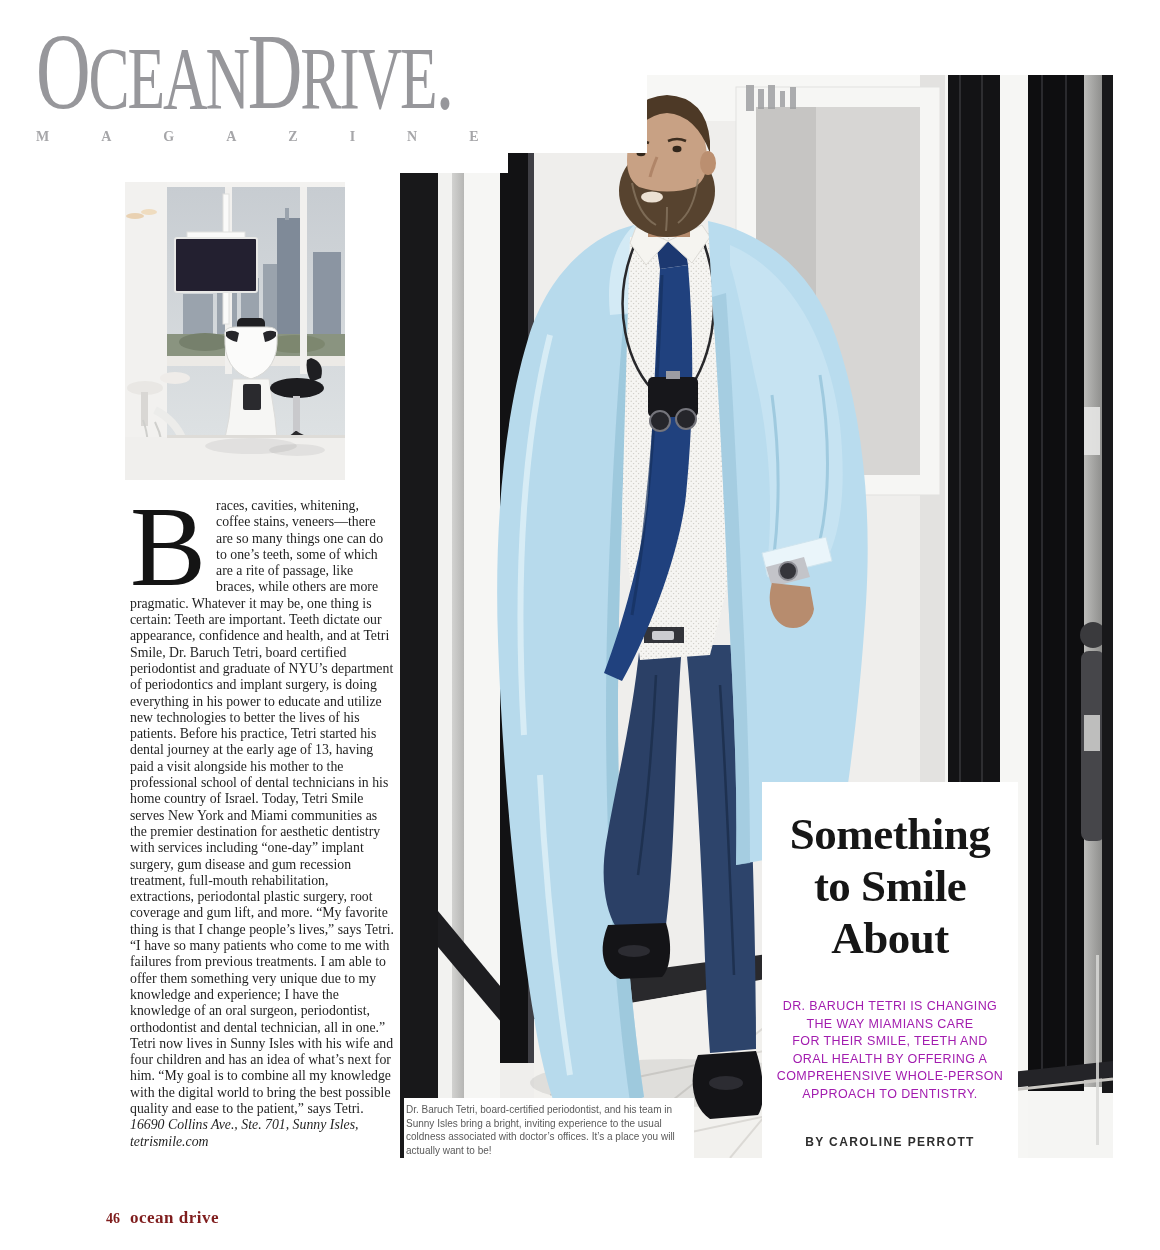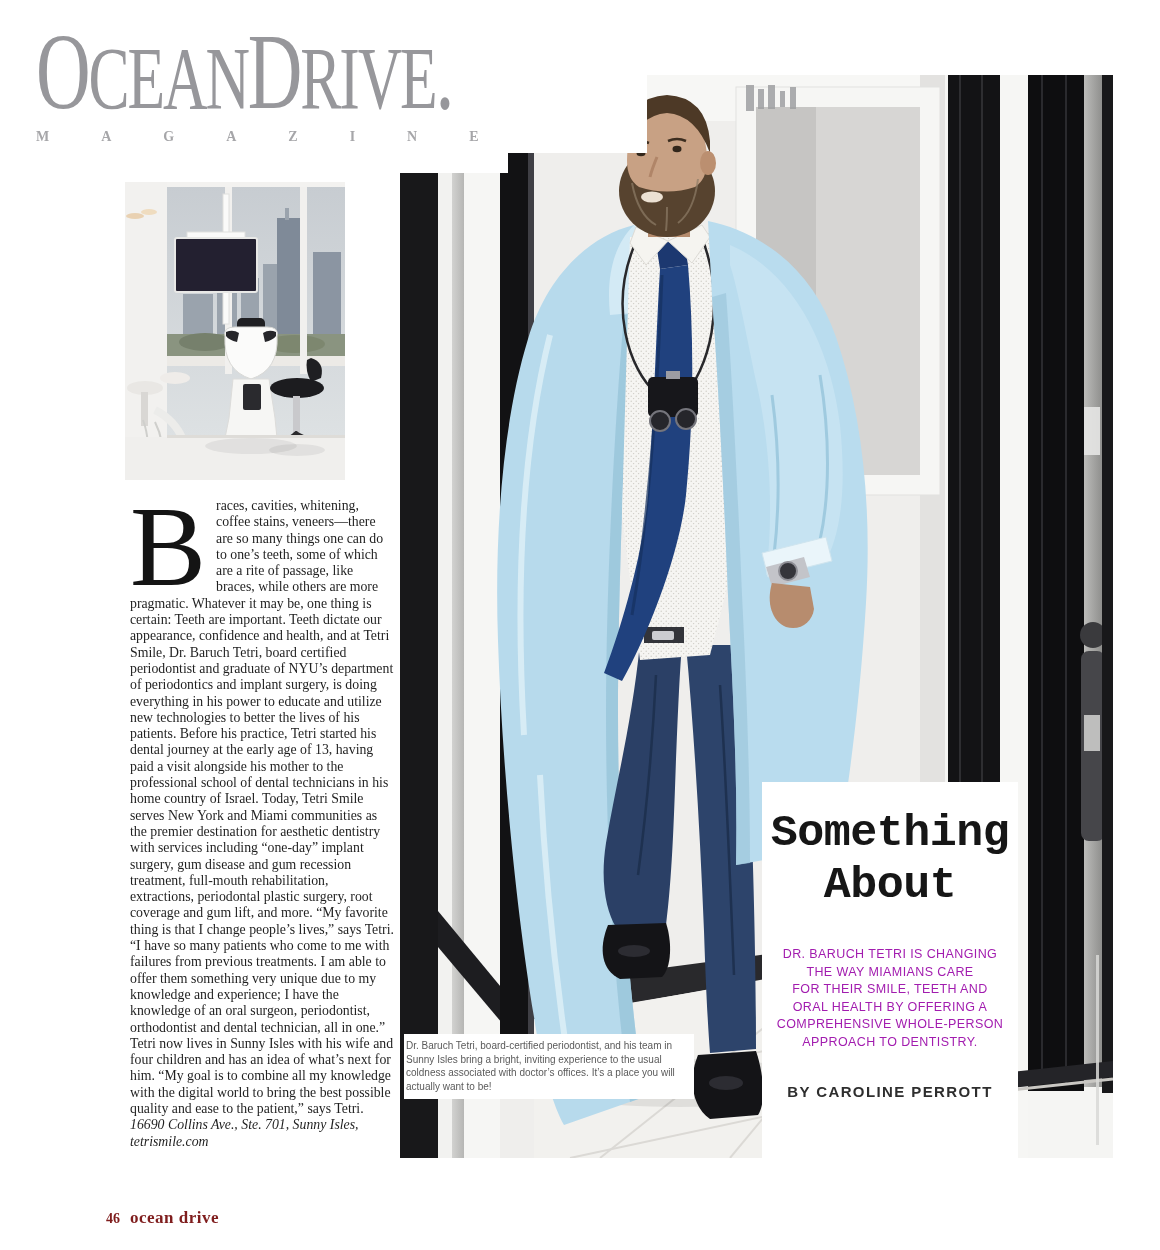--- a/index.html
+++ b/index.html
@@ -19,33 +19,33 @@
   
   .article{position:absolute;left:130px;top:498px;width:264px;z-index:3;
            font-size:13.8px;line-height:16.3px;color:#1f1f1f;}
   .dropcap{float:left;font-size:114px;line-height:86px;margin:6px 10px 0 0;color:#141414;}
   .address{font-style:italic;}
   
   .photo-main{position:absolute;left:400px;top:75px;width:713px;height:1083px;z-index:1;}
   .photo-main svg{display:block;width:100%;height:100%;}
   .logo-patch{position:absolute;left:400px;top:75px;width:108px;height:98px;background:#fff;z-index:4;}
   
-  .photo-caption{position:absolute;left:404px;top:1034px;width:282px;z-index:5;background:#fff;
+  .photo-caption{position:absolute;left:404px;top:1098px;width:282px;z-index:5;background:#fff;
                  padding:5px 6px 6px 2px;font-family:"Liberation Sans",sans-serif;
                  font-size:10px;line-height:13.5px;color:#5a5a5a;}
   
   .headline-card{position:absolute;left:762px;top:782px;width:256px;height:392px;background:#fff;
                  z-index:5;text-align:center;}
-  .headline{margin:26px 8px 12px;font-family:Liberation Mono, monospace;font-weight:bold;
+  .headline{margin:26px 8px 12px;font-family:Liberation Serif, serif;font-weight:bold;
             font-size:45px;line-height:52px;letter-spacing:-.5px;color:#161616;}
   .headline span{display:block;}
   .deck{margin:34px 10px 0;font-family:"Liberation Sans",sans-serif;font-size:12.5px;
         line-height:17.5px;letter-spacing:.4px;color:#a21caf;}
   .byline{margin-top:32px;font-family:"Liberation Sans",sans-serif;font-weight:bold;
-          font-size:15px;letter-spacing:1.4px;color:#2e2e2e;}
+          font-size:12px;letter-spacing:1.4px;color:#2e2e2e;}
   
   .footer{position:absolute;left:106px;top:1208px;z-index:3;display:flex;align-items:baseline;gap:10px;
           font-family:"Liberation Serif",serif;font-weight:bold;color:#7f1d1d;}
   .footer .pagenum{font-size:14px;}
   .footer .mag{font-size:17px;letter-spacing:.5px;}
 </style>
 </head>
 <body>
 
 <div class="page">
@@ -280,20 +280,21 @@
       <rect x="0" y="0" width="108" height="98" fill="#ffffff"></rect>
     </svg>
   </figure>
   <div class="logo-patch"></div>
 
   <figcaption class="photo-caption">Dr. Baruch Tetri, board-certified periodontist, and his team in Sunny Isles bring a bright, inviting experience to the usual coldness associated with doctor’s offices. It’s a place you will actually want to be!</figcaption>
 
   <aside class="headline-card">
     <h1 class="headline">
       <span>Something</span>
+      <span>to Smile</span>
       <span>About</span>
     </h1>
     <div class="deck">
       <div>DR. BARUCH TETRI IS CHANGING</div>
       <div>THE WAY MIAMIANS CARE</div>
       <div>FOR THEIR SMILE, TEETH AND</div>
       <div>ORAL HEALTH BY OFFERING A</div>
       <div>COMPREHENSIVE WHOLE-PERSON</div>
       <div>APPROACH TO DENTISTRY.</div>
     </div>

